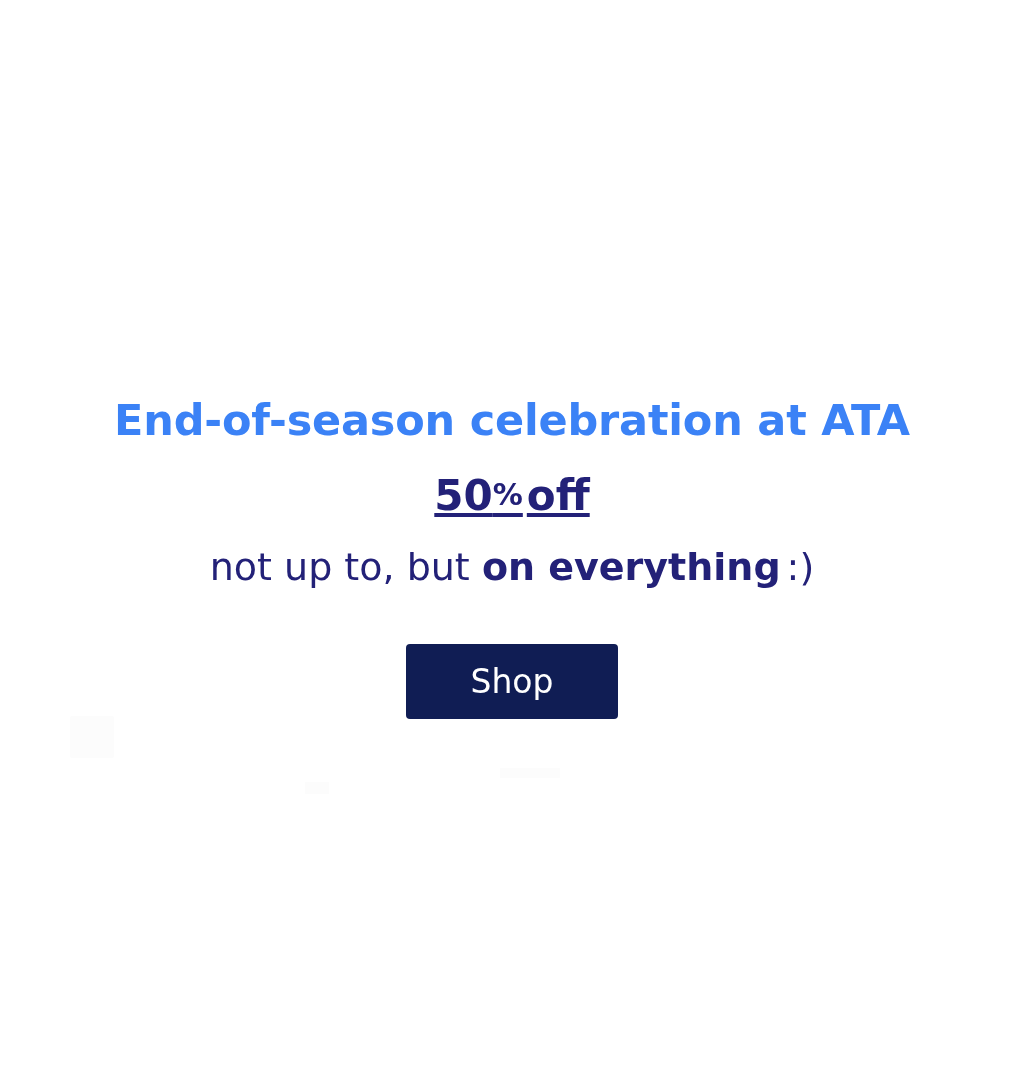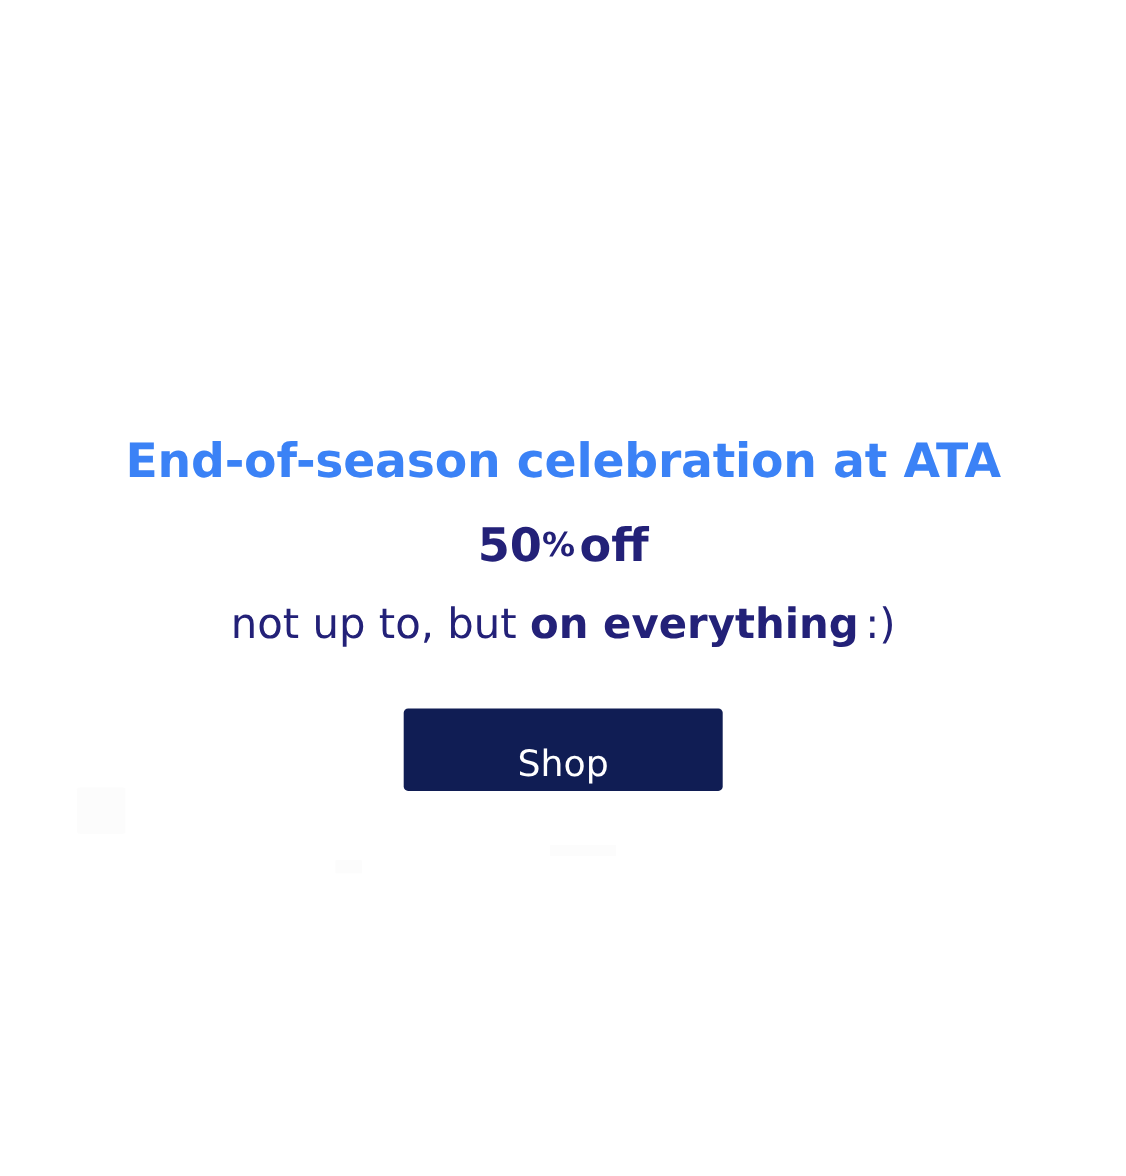--- a/index.html
+++ b/index.html
@@ -49,20 +49,21 @@
   
   .subline-offer {
     font-size: 42px;
     font-weight: bold;
     color: #232178;
     line-height: 1.05;
     margin: 0;
     padding: 0;
     margin-top: 31px;
     white-space: nowrap;
+    text-decoration: underline;
   }
   .subline-offer .pct {
     font-size: 30px;
     font-weight: bold;
     vertical-align: 5px;
     letter-spacing: 0;
   }
   .subline-offer .offer-word {
     margin-left: 4px;
   }
@@ -87,32 +88,32 @@
   }
 
   
   .cta-wrap {
     margin-top: 56px;
     display: block;
     text-align: center;
   }
   .cta-button {
     display: inline-block;
-    width: 290px;
+    width: 212px;
     height: 75px;
     line-height: 75px;
     background: #101d54;
     color: #ffffff;
     font-size: 33px;
     font-weight: normal;
     font-family: "DejaVu Sans", "Liberation Sans", sans-serif;
     border: none;
     border-radius: 4px;
     text-align: center;
-    padding: 12px;
+    padding: 0;
     cursor: pointer;
     vertical-align: top;
     box-sizing: border-box;
   }
 
   
   .artifact {
     position: absolute;
     background: #fcfcfc;
     pointer-events: none;

